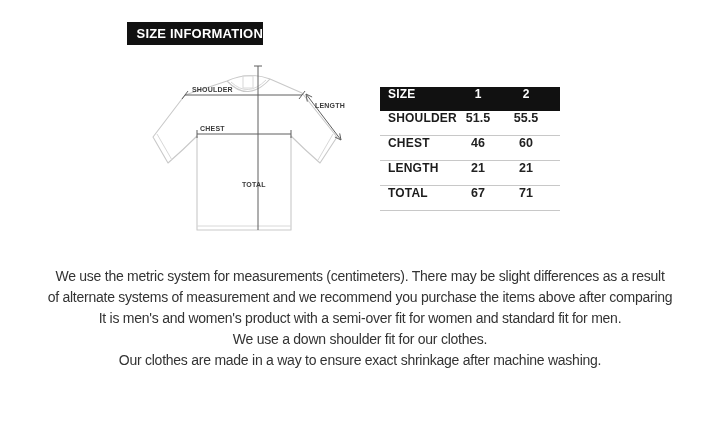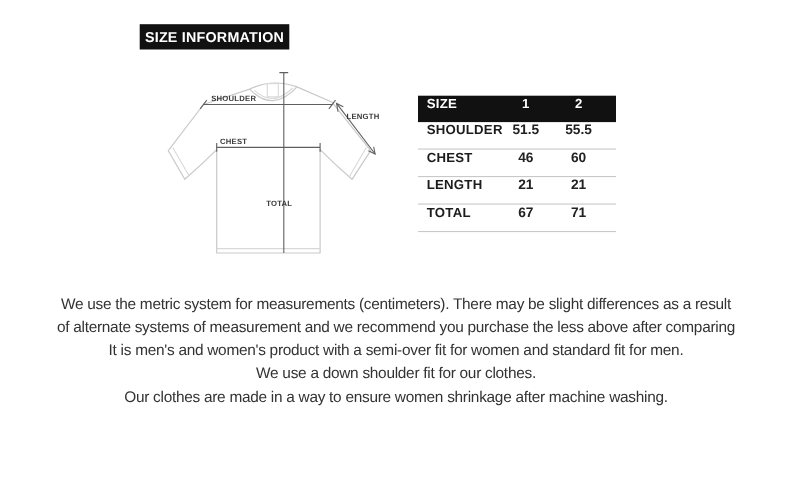--- a/index.html
+++ b/index.html
@@ -5,21 +5,21 @@
   * { margin: 0; padding: 0; box-sizing: border-box; }
   html, body { width: 720px; height: 438px; background: #ffffff; overflow: hidden; }
   body { font-family: "Liberation Sans", sans-serif; position: relative; }
 
   
   .badge {
     position: absolute; left: 127px; top: 22px;
     width: 136px; height: 23px;
     background: #111111; color: #ffffff;
     font-size: 13px; font-weight: 700; letter-spacing: 0.2px;
-    display: flex; align-items: center; justify-content: center;
+    display: flex; align-items: center; justify-content: flex-end;
   }
 
   
   .diagram { position: absolute; left: 130px; top: 55px; width: 240px; height: 190px; }
   .diagram svg { display: block; }
   .shirt-line { fill: none; stroke: #c9c9c9; stroke-width: 1.1; stroke-linejoin: round; }
   .shirt-line-soft { fill: none; stroke: #d8d8d8; stroke-width: 1; }
   .measure { fill: none; stroke: #5f5f5f; stroke-width: 1; }
   .diagram text {
     font-family: "Liberation Sans", sans-serif;
@@ -115,17 +115,17 @@
   </div>
   <div class="t-row">
     <div class="t-label">TOTAL</div>
     <div class="t-val">67</div>
     <div class="t-val">71</div>
   </div>
 </div>
 
 <div class="notes">
   <div class="note-line">We use the metric system for measurements (centimeters). There may be slight differences as a result</div>
-  <div class="note-line">of alternate systems of measurement and we recommend you purchase the less above after comparing</div>
+  <div class="note-line">of alternate systems of measurement and we recommend you purchase the items above after comparing</div>
   <div class="note-line">It is men's and women's product with a semi-over fit for women and standard fit for men.</div>
   <div class="note-line">We use a down shoulder fit for our clothes.</div>
-  <div class="note-line">Our clothes are made in a way to ensure women shrinkage after machine washing.</div>
+  <div class="note-line">Our clothes are made in a way to ensure exact shrinkage after machine washing.</div>
 </div>
 
 </body></html>

